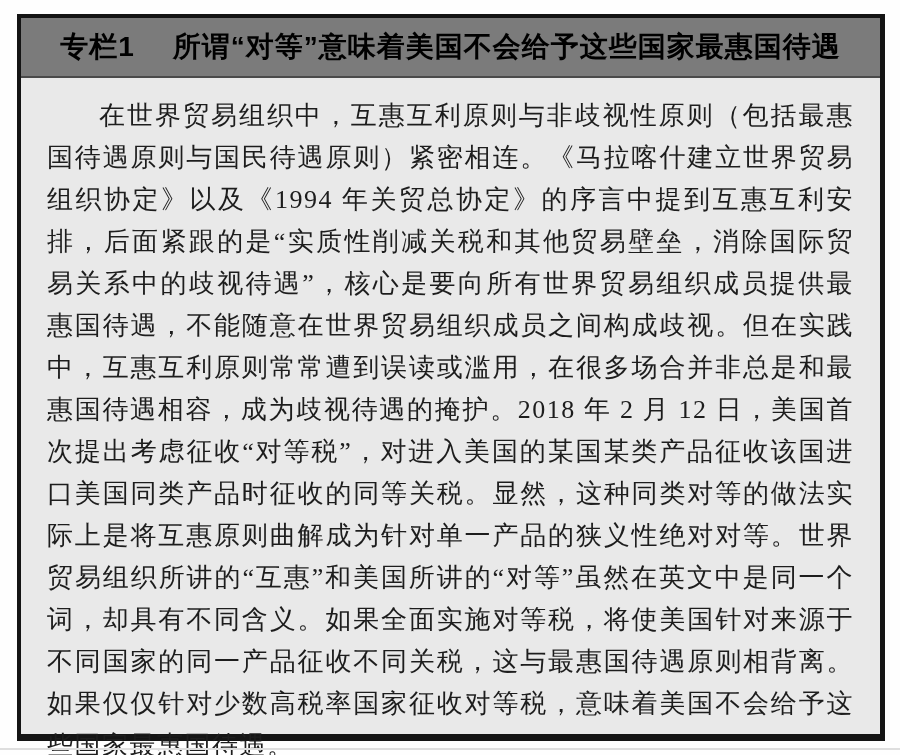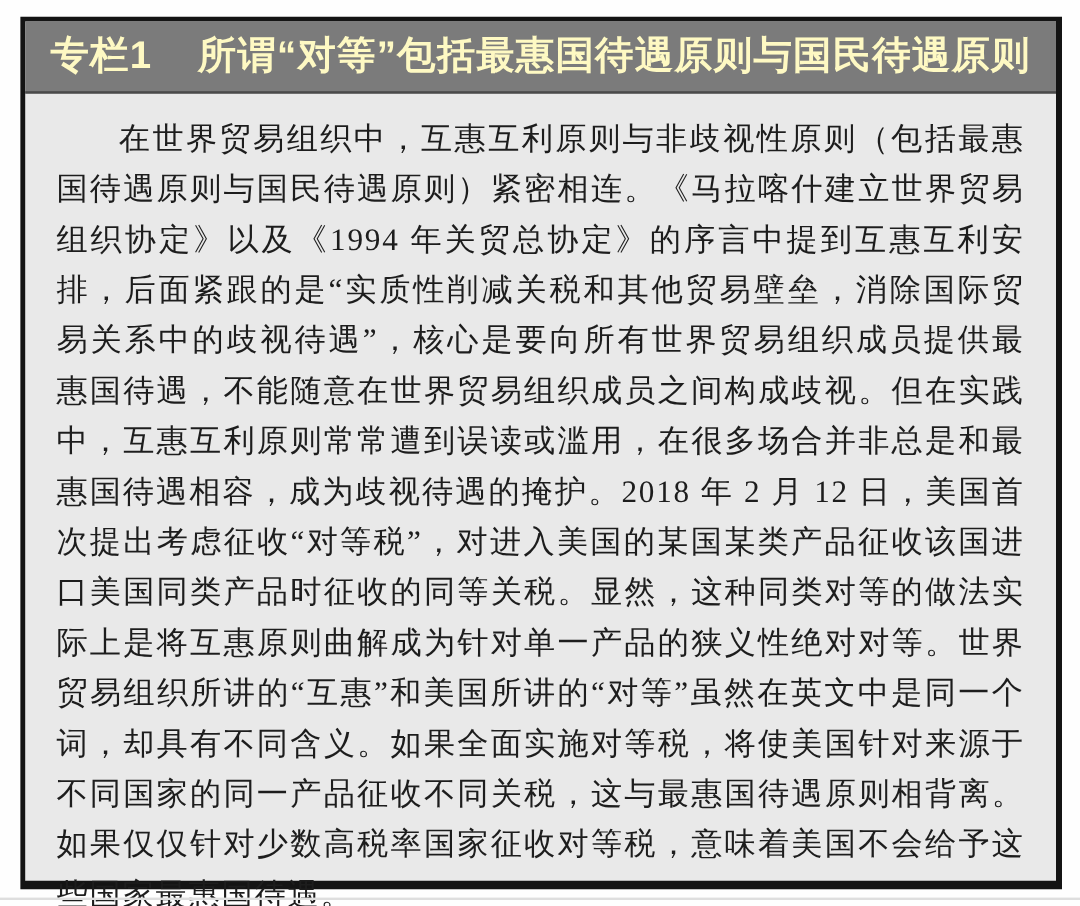--- a/index.html
+++ b/index.html
@@ -30,23 +30,23 @@
     height: 58px;
     box-sizing: content-box;
     background: #7b7b7b;
     border-bottom: 2px solid #4a4a4a;
     display: flex;
     align-items: center;
     justify-content: center;
     gap: 38px;
     font-family: "Liberation Sans", "DejaVu Sans", sans-serif;
     font-weight: bold;
-    font-size: 32px;
+    font-size: 28px;
     letter-spacing: 1px;
-    color: #fef9c3;
+    color: #000000;
     white-space: nowrap;
   }
   .box-body {
     padding: 17px 26px 0 26px;
   }
   .box-paragraph {
     margin: 0;
     font-family: "Liberation Serif", "DejaVu Serif", serif;
     font-size: 26px;
     line-height: 42px;
@@ -64,20 +64,20 @@
     background: #dedede;
   }
 </style>
 </head>
 <body>
 
 <div class="page">
   <div class="box">
     <div class="box-header">
       <span class="box-label">专栏1</span>
-      <span class="box-title">所谓“对等”包括最惠国待遇原则与国民待遇原则</span>
+      <span class="box-title">所谓“对等”意味着美国不会给予这些国家最惠国待遇</span>
     </div>
     <div class="box-body">
       <p class="box-paragraph">在世界贸易组织中，互惠互利原则与非歧视性原则（包括最惠国待遇原则与国民待遇原则）紧密相连。《马拉喀什建立世界贸易组织协定》以及《1994 年关贸总协定》的序言中提到互惠互利安排，后面紧跟的是“实质性削减关税和其他贸易壁垒，消除国际贸易关系中的歧视待遇”，核心是要向所有世界贸易组织成员提供最惠国待遇，不能随意在世界贸易组织成员之间构成歧视。但在实践中，互惠互利原则常常遭到误读或滥用，在很多场合并非总是和最惠国待遇相容，成为歧视待遇的掩护。2018 年 2 月 12 日，美国首次提出考虑征收“对等税”，对进入美国的某国某类产品征收该国进口美国同类产品时征收的同等关税。显然，这种同类对等的做法实际上是将互惠原则曲解成为针对单一产品的狭义性绝对对等。世界贸易组织所讲的“互惠”和美国所讲的“对等”虽然在英文中是同一个词，却具有不同含义。如果全面实施对等税，将使美国针对来源于不同国家的同一产品征收不同关税，这与最惠国待遇原则相背离。如果仅仅针对少数高税率国家征收对等税，意味着美国不会给予这些国家最惠国待遇。</p>
     </div>
   </div>
   <div class="page-edge-line"></div>
 </div>
 
 </body></html>

